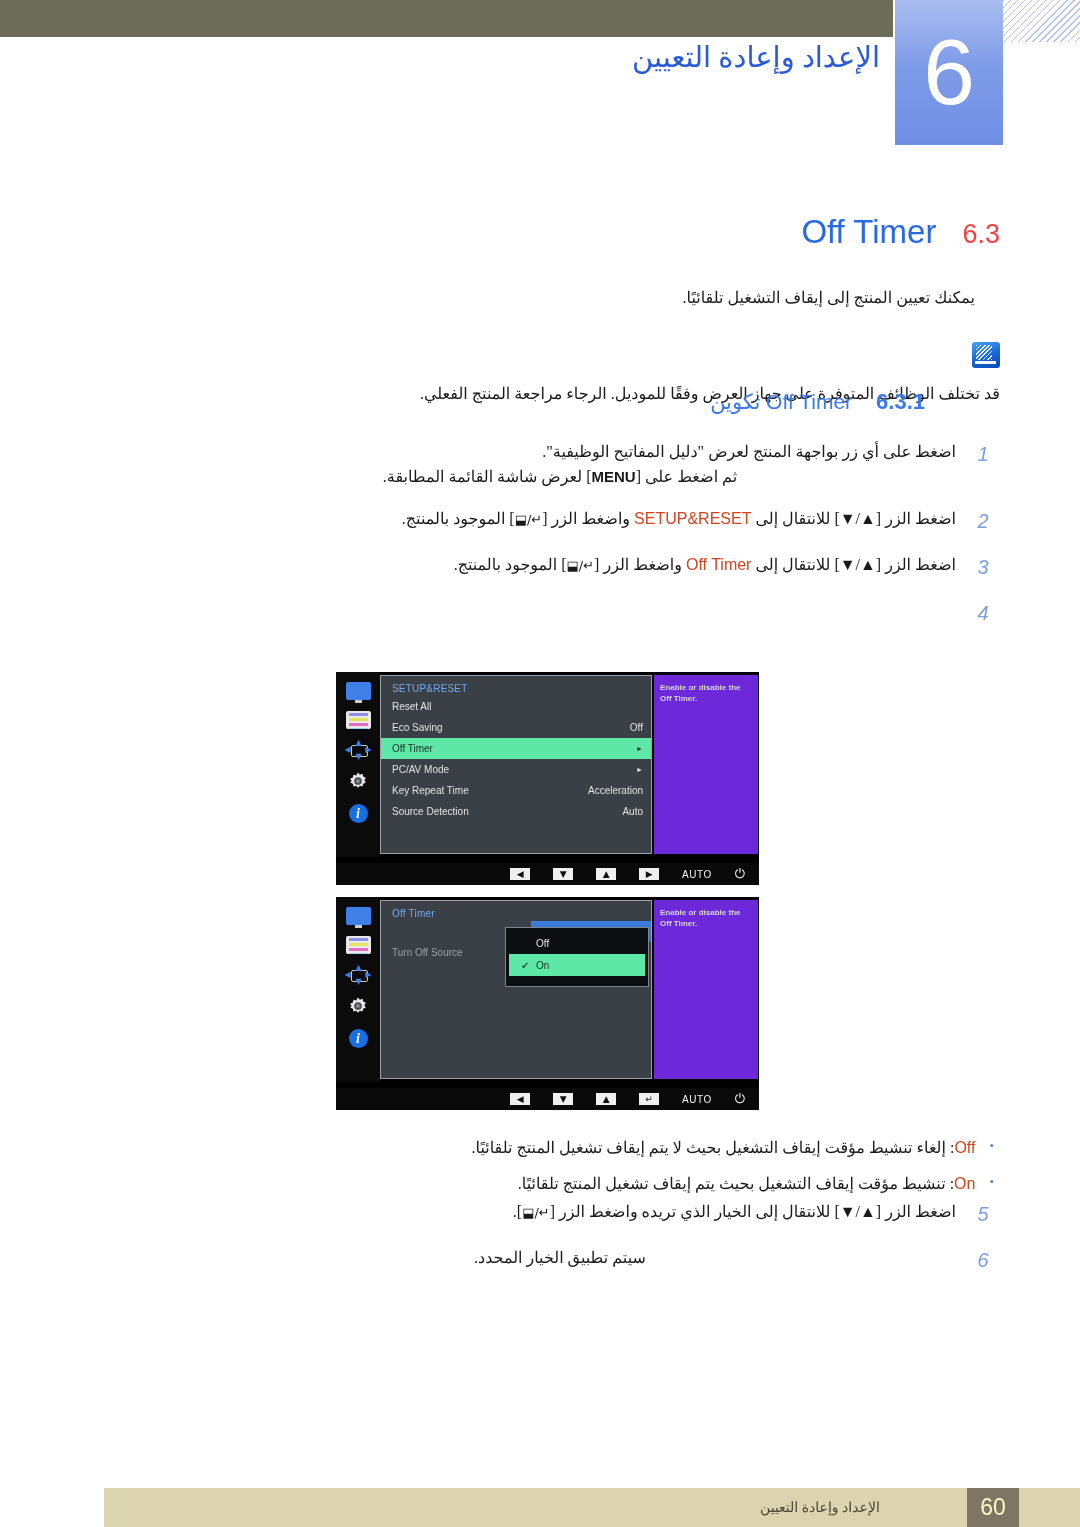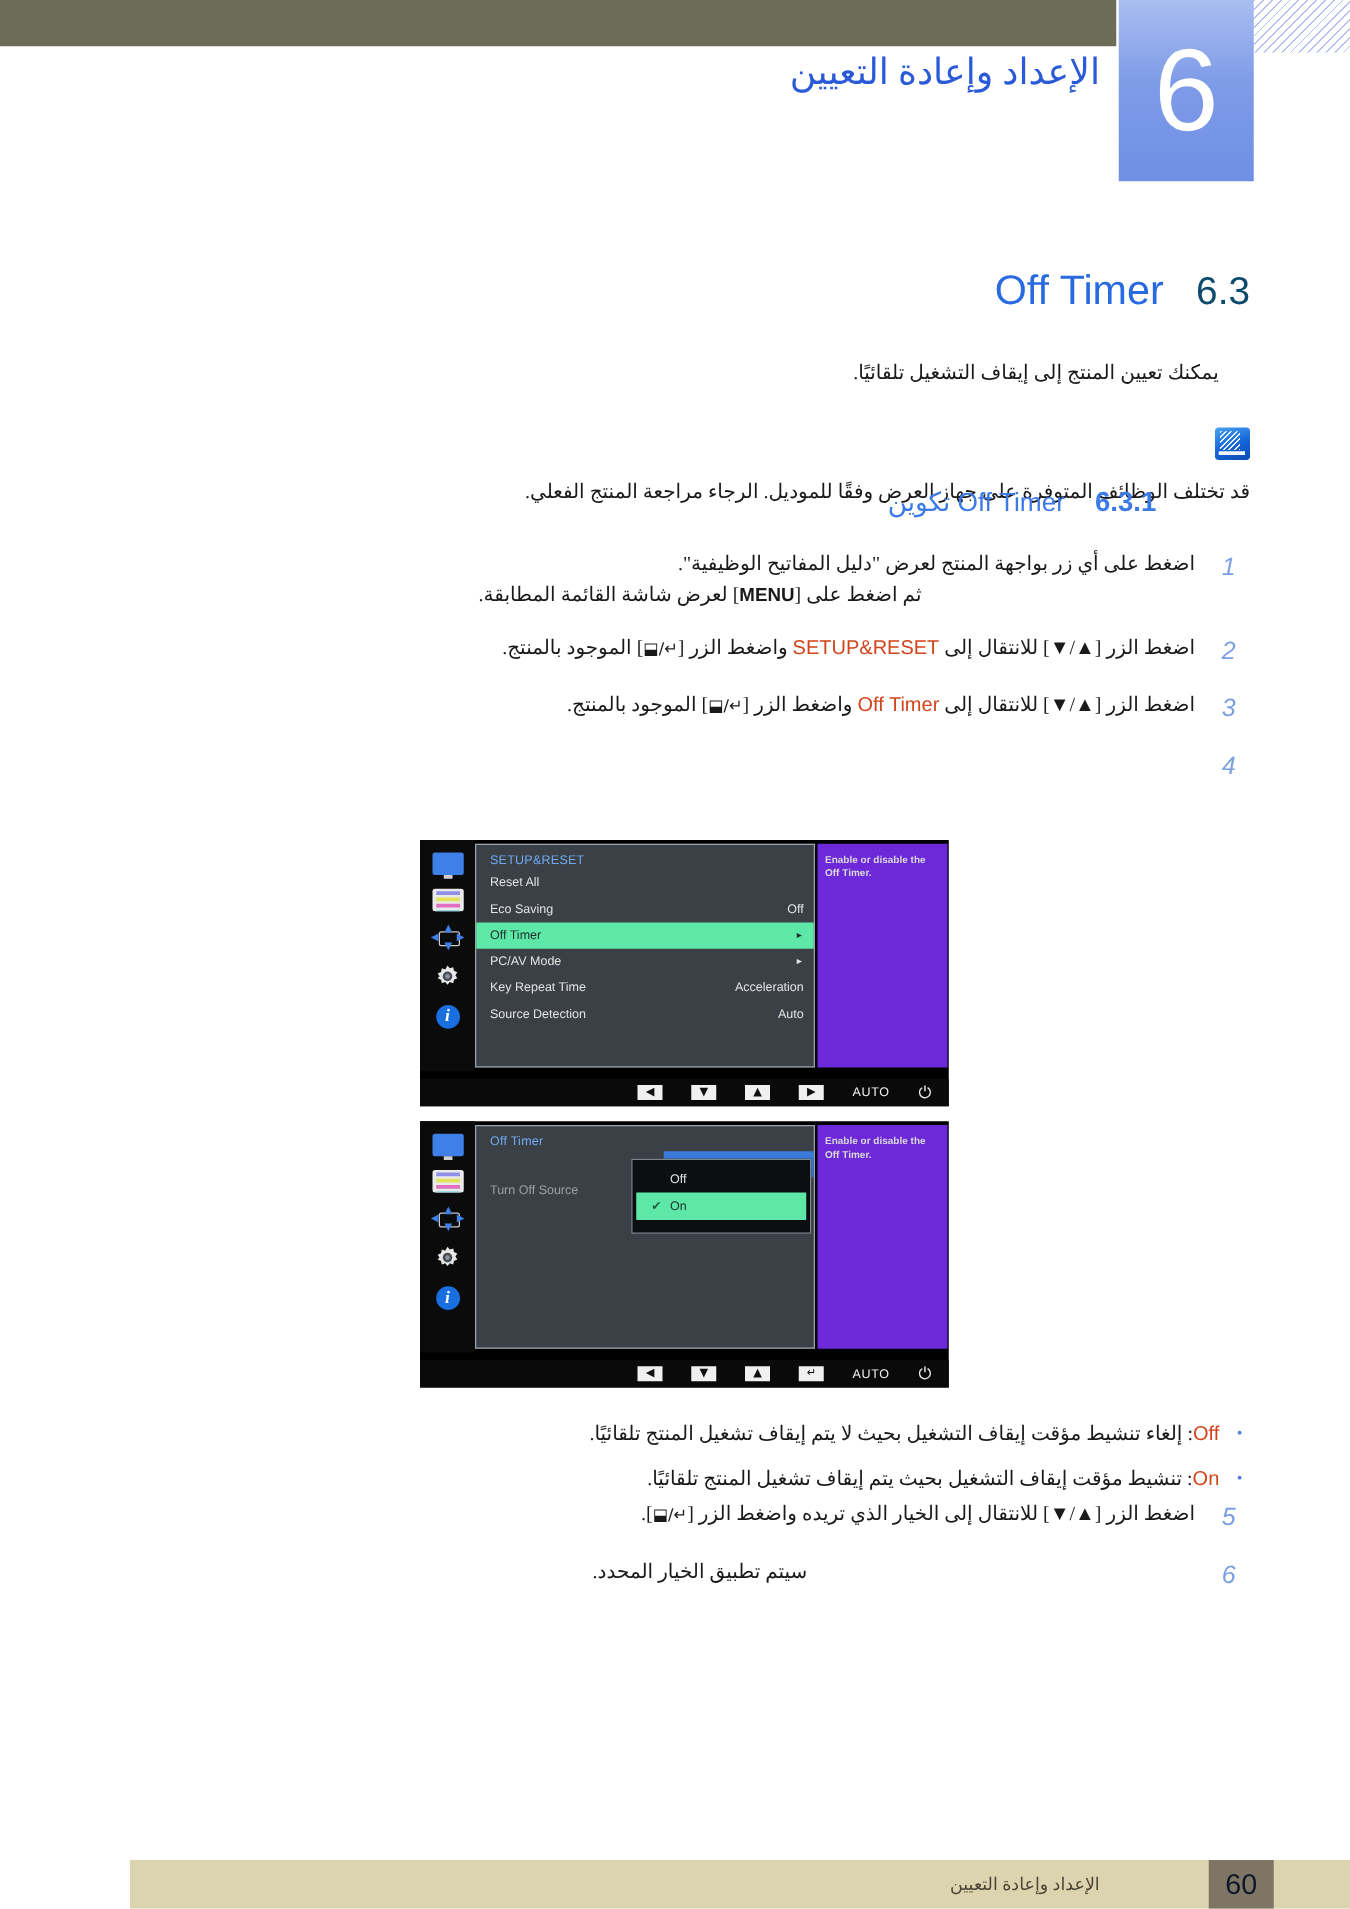--- a/index.html
+++ b/index.html
@@ -44,21 +44,21 @@
     direction:rtl;
   }
 
   
   .section-row{
     position:absolute;right:80px;top:213px;
     display:flex;flex-direction:row;align-items:baseline;
     gap:26px;direction:rtl;
   }
   .section-num{
-    color:#0c4a6e;font-size:31px;
+    color:#ef4444;font-size:27px;
     font-family:"Liberation Sans","DejaVu Sans",sans-serif;
     font-weight:400;
   }
   .section-name{
     color:#2a6ae0;font-size:33px;
     font-family:"Liberation Sans","DejaVu Sans",sans-serif;
     font-weight:400;
     direction:ltr;
   }
 
@@ -258,21 +258,21 @@
     position:absolute;right:86px;top:1200px;width:830px;direction:rtl;
   }
 
   
   .footer-band{
     position:absolute;left:104px;top:1488px;width:976px;height:39px;
     background:#dcd4ae;
   }
   .footer-pg{
     position:absolute;left:967px;top:1488px;width:52px;height:39px;
-    background:#7e7565;color:#0f172a;
+    background:#7e7565;color:#fef9c3;
     font-family:"Liberation Sans","DejaVu Sans",sans-serif;
     font-size:23px;display:flex;align-items:center;justify-content:center;
   }
   .footer-txt{
     position:absolute;left:760px;top:1488px;width:195px;height:39px;
     display:flex;align-items:center;justify-content:flex-end;
     color:#4a4636;font-size:14px;direction:rtl;
   }
 </style>
 </head>

